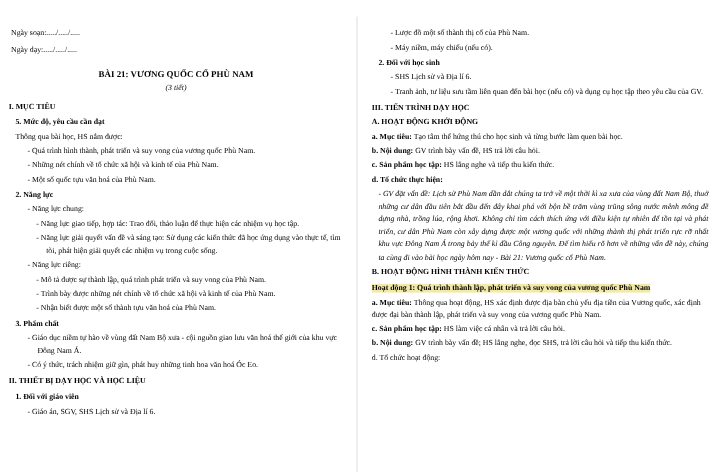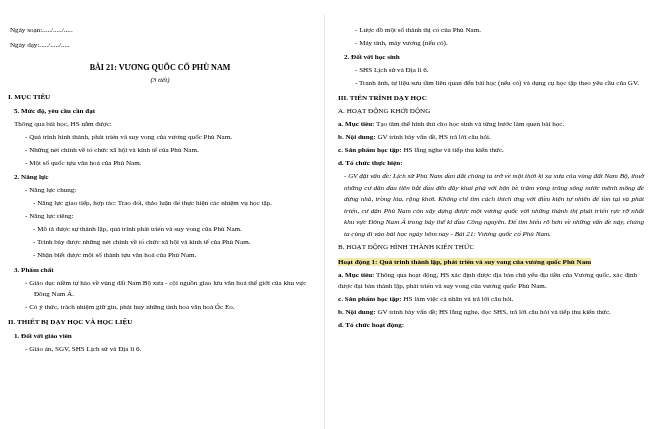--- a/index.html
+++ b/index.html
@@ -75,21 +75,21 @@
     margin-bottom: 1.5px;
   }
   .h2 {
     font-weight: bold;
     margin-top: 3px;
     margin-bottom: 1.5px;
     padding-left: 6px;
     font-family: Liberation Serif, serif;
   }
   .h4 {
-    font-weight: normal;
+    font-weight: bold;
     margin-top: 2px;
     margin-bottom: 1.5px;
     padding-left: 0px;
   }
   .plain {
     padding-left: 6px;
     margin-bottom: 1.5px;
   }
   .plain-0 {
     padding-left: 0px;
@@ -140,49 +140,50 @@
     <div id="left-body">
         <p class="h1">I. MỤC TIÊU</p>
         <p class="h2">5. Mức độ, yêu cầu cần đạt</p>
         <p class="plain">Thông qua bài học, HS nắm được:</p>
         <p class="bullet">Quá trình hình thành, phát triển và suy vong của vương quốc Phù Nam.</p>
         <p class="bullet">Những nét chính về tổ chức xã hội và kinh tế của Phù Nam.</p>
         <p class="bullet">Một số quốc tựu văn hoá của Phù Nam.</p>
         <p class="h2">2. Năng lực</p>
         <p class="bullet">Năng lực chung:</p>
         <p class="bullet-deep">Năng lực giao tiếp, hợp tác: Trao đổi, thảo luận để thực hiện các nhiệm vụ học tập.</p>
+        <p class="bullet-deep">Năng lực giải quyết vấn đề và sáng tạo: Sử dụng các kiến thức đã học ứng dụng vào thực tế, tìm tòi, phát hiện giải quyết các nhiệm vụ trong cuộc sống.</p>
         <p class="bullet">Năng lực riêng:</p>
         <p class="bullet-deep">Mô tả được sự thành lập, quá trình phát triển và suy vong của Phù Nam.</p>
         <p class="bullet-deep">Trình bày được những nét chính về tổ chức xã hội và kinh tế của Phù Nam.</p>
         <p class="bullet-deep">Nhận biết được một số thành tựu văn hoá của Phù Nam.</p>
         <p class="h2">3. Phẩm chất</p>
         <p class="bullet">Giáo dục niềm tự hào về vùng đất Nam Bộ xưa - cội nguồn giao lưu văn hoá thế giới của khu vực Đông Nam Á.</p>
         <p class="bullet">Có ý thức, trách nhiệm giữ gìn, phát huy những tinh hoa văn hoá Óc Eo.</p>
         <p class="h1">II. THIẾT BỊ DẠY HỌC VÀ HỌC LIỆU</p>
         <p class="h2">1. Đối với giáo viên</p>
         <p class="bullet">Giáo án, SGV, SHS Lịch sử và Địa lí 6.</p>
       </div>
   </div>
 
   <div class="col col-right">
     <div id="right-body">
         <p class="bullet">Lược đồ một số thành thị cổ của Phù Nam.</p>
-        <p class="bullet">Máy tính, máy vương (nếu có).</p>
+        <p class="bullet">Máy niềm, máy chiếu (nếu có).</p>
         <p class="h2">2. Đối với học sinh</p>
         <p class="bullet">SHS Lịch sử và Địa lí 6.</p>
         <p class="bullet">Tranh ảnh, tư liệu sưu tầm liên quan đến bài học (nếu có) và dụng cụ học tập theo yêu cầu của GV.</p>
         <p class="h1">III. TIẾN TRÌNH DẠY HỌC</p>
         <p class="h4">A. HOẠT ĐỘNG KHỞI ĐỘNG</p>
-        <p class="plain-0"><span style="font-weight: bold;">a. Mục tiêu:</span><span> Tạo tâm thế hình thú cho học sinh và từng bước làm quen bài học.</span></p>
+        <p class="plain-0"><span style="font-weight: bold;">a. Mục tiêu:</span><span> Tạo tâm thế hứng thú cho học sinh và từng bước làm quen bài học.</span></p>
         <p class="plain-0"><span style="font-weight: bold;">b. Nội dung:</span><span> GV trình bày vấn đề, HS trả lời câu hỏi.</span></p>
         <p class="plain-0"><span style="font-weight: bold;">c. Sản phẩm học tập:</span><span> HS lắng nghe và tiếp thu kiến thức.</span></p>
         <p class="plain-0"><span style="font-weight: bold;">d. Tổ chức thực hiện:</span><span></span></p>
         <p class="indent-just italic">- GV đặt vấn đề: Lịch sử Phù Nam dần dắt chúng ta trở về một thời kì xa xưa của vùng đất Nam Bộ, thuở những cư dân đầu tiên bắt đầu đến đây khai phá với bộn bề trăm vùng trũng sông nước mênh mông đề dựng nhà, trồng lúa, rộng khơi. Không chỉ tìm cách thích ứng với điều kiện tự nhiên để tồn tại và phát triển, cư dân Phù Nam còn xây dựng được một vương quốc với những thành thị phát triển rực rỡ nhất khu vực Đông Nam Á trong bảy thế kỉ đầu Công nguyên. Để tìm hiểu rõ hơn về những vấn đề này, chúng ta cùng đi vào bài học ngày hôm nay - Bài 21: Vương quốc cổ Phù Nam.</p>
         <p class="h4">B. HOẠT ĐỘNG HÌNH THÀNH KIẾN THỨC</p>
         <p class="act-title"><span class="hl">Hoạt động 1: Quá trình thành lập, phát triển và suy vong của vương quốc Phù Nam</span></p>
         <p class="plain-0"><span style="font-weight: bold;">a. Mục tiêu:</span><span> Thông qua hoạt động, HS xác định được địa bàn chủ yếu địa tiền của Vương quốc, xác định được đại bàn thành lập, phát triển và suy vong của vương quốc Phù Nam.</span></p>
         <p class="plain-0"><span style="font-weight: bold;">c. Sản phẩm học tập:</span><span> HS làm việc cá nhân và trả lời câu hỏi.</span></p>
         <p class="plain-0"><span style="font-weight: bold;">b. Nội dung:</span><span> GV trình bày vấn đề; HS lắng nghe, đọc SHS, trả lời câu hỏi và tiếp thu kiến thức.</span></p>
-        <p class="plain-0"><span style="font-weight: bold; text-align: center;">d. Tổ chức hoạt động:</span><span></span></p>
+        <p class="plain-0"><span style="font-weight: normal; text-align: center;">d. Tổ chức hoạt động:</span><span></span></p>
       </div>
   </div>
 
 </div>
 
 </body></html>

